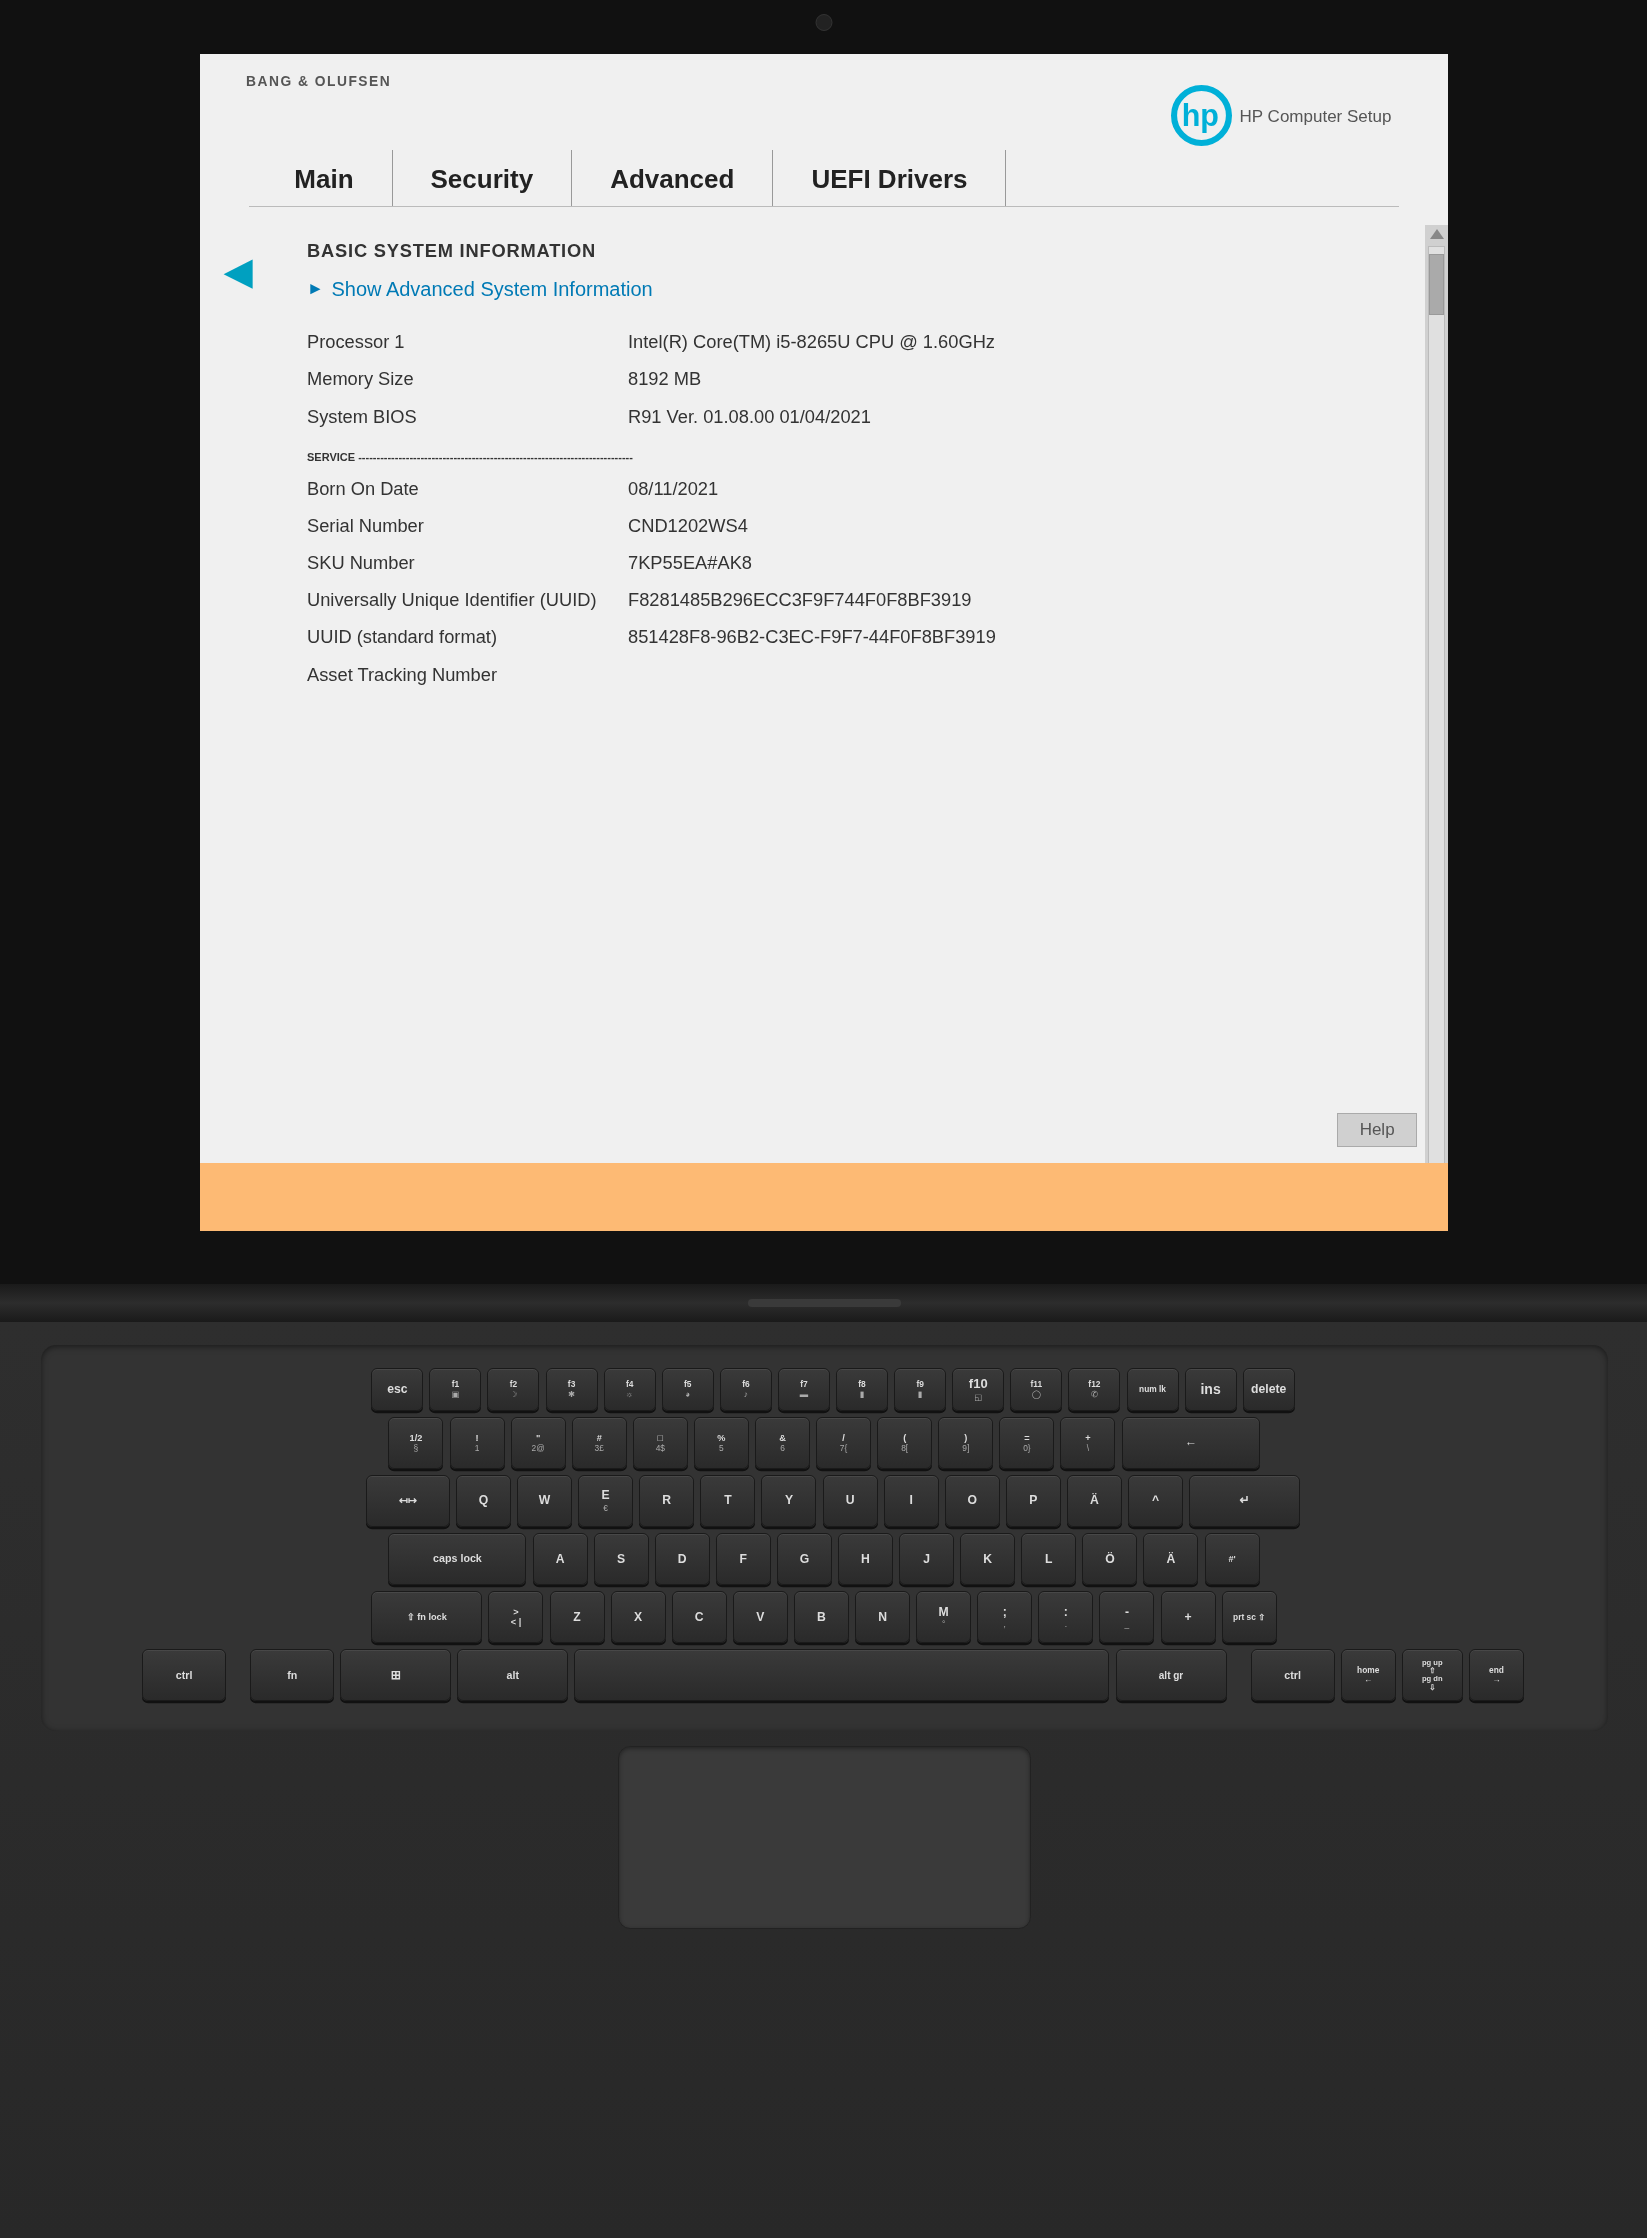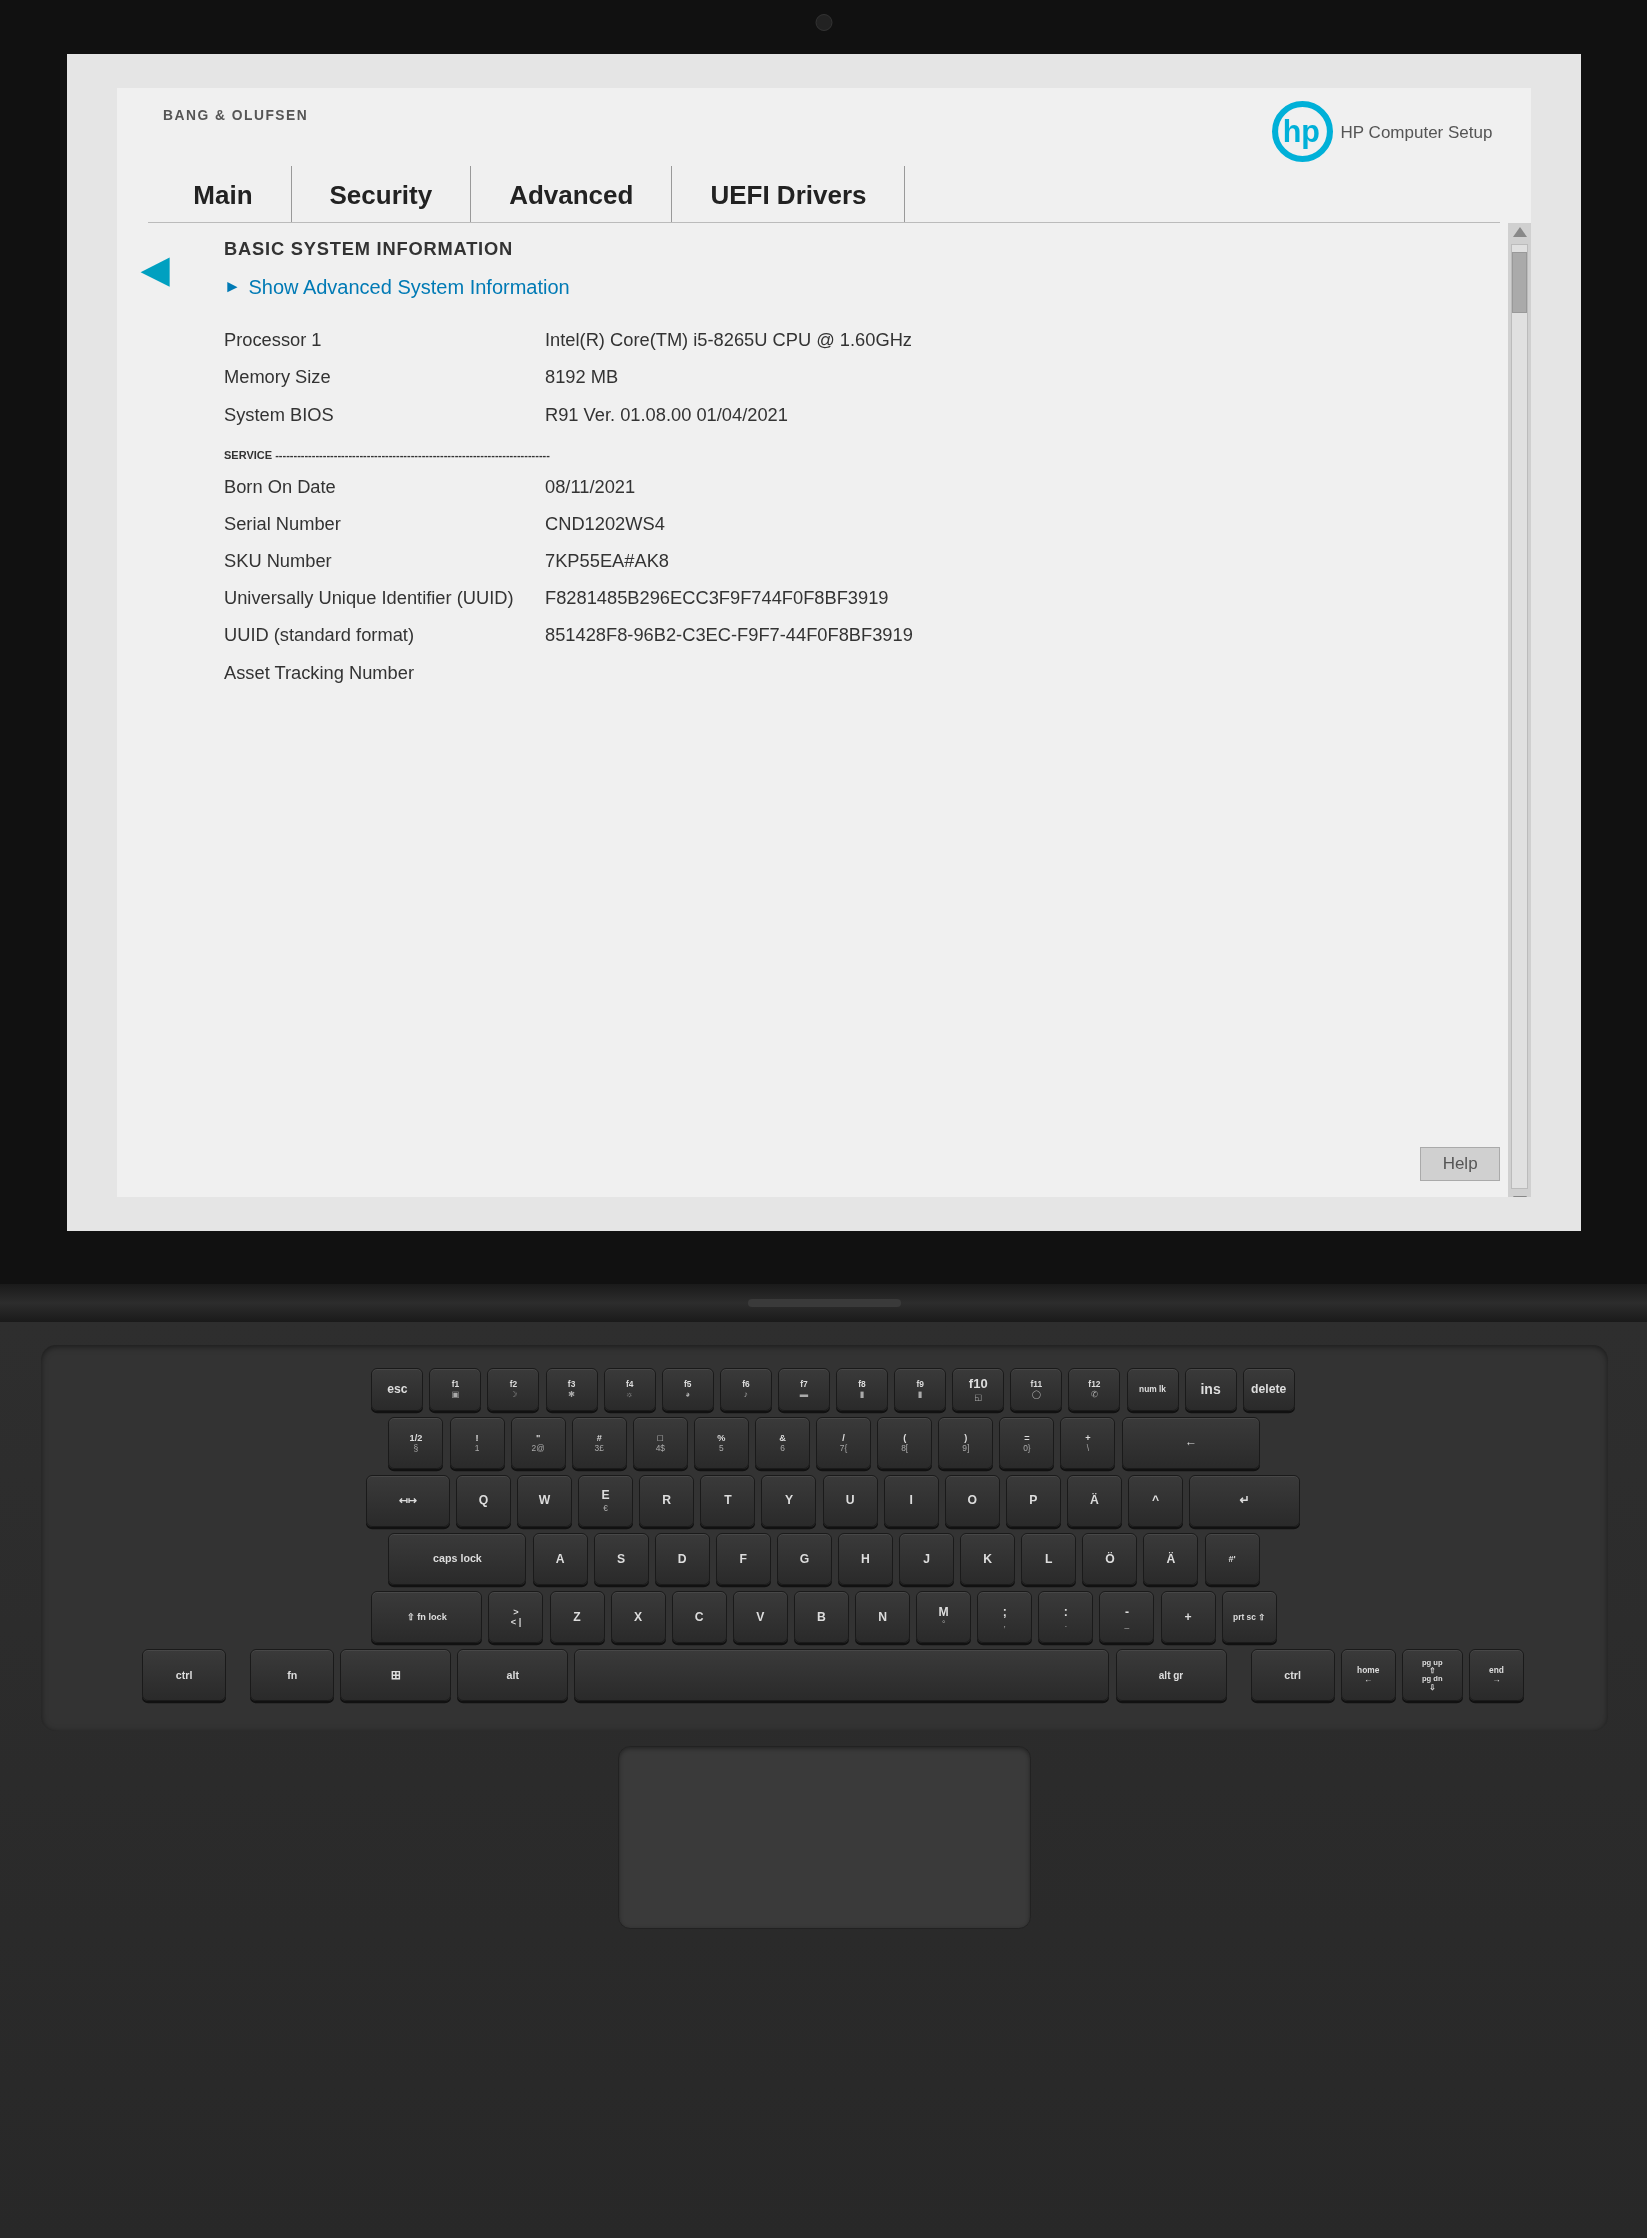--- a/index.html
+++ b/index.html
@@ -27,26 +27,26 @@
       width: 1648px;
       height: 1284px;
       background: #111;
       display: flex;
       align-items: center;
       justify-content: center;
       position: relative;
     }
 
     .screen-inner {
-      width: 1514px;
+      width: 1248px;
       height: 1177px;
-      background: #e5e5e5;
+      background: #fdba74;
       position: relative;
       display: flex;
-      align-items: center;
+      align-items: flex-start;
       justify-content: center;
     }
 
     
     .camera {
       position: absolute;
       top: 13.8px;
       left: 50%;
       transform: translateX(-50%);
       width: 17px;
@@ -335,21 +335,21 @@
     }
     .hp-text {
       fill: #00b0d8;
       font-size: 40px;
       font-weight: bold;
       font-family: Arial;
     }
 
     .full-header {
       background: #f0f0f0;
-      padding: 0;
+      padding: 18px;
     }
 
     .header-row1 {
       display: flex;
       justify-content: flex-end;
       padding: 13.8px 31px 3.8px 31px;
       align-items: center;
       gap: 7.6px;
     }
 

